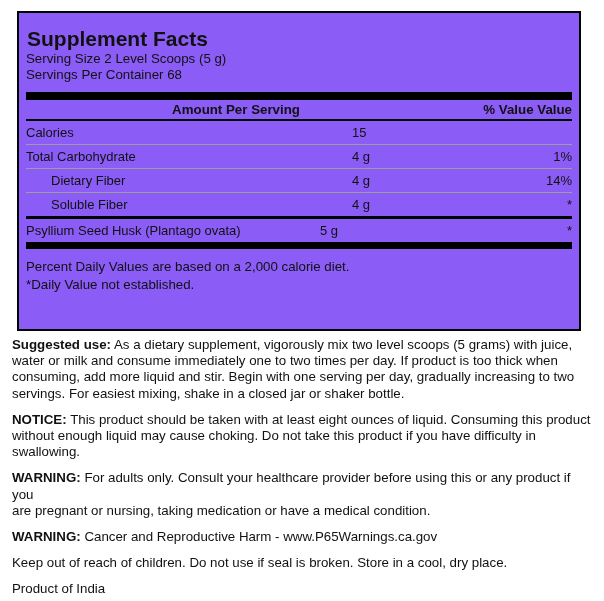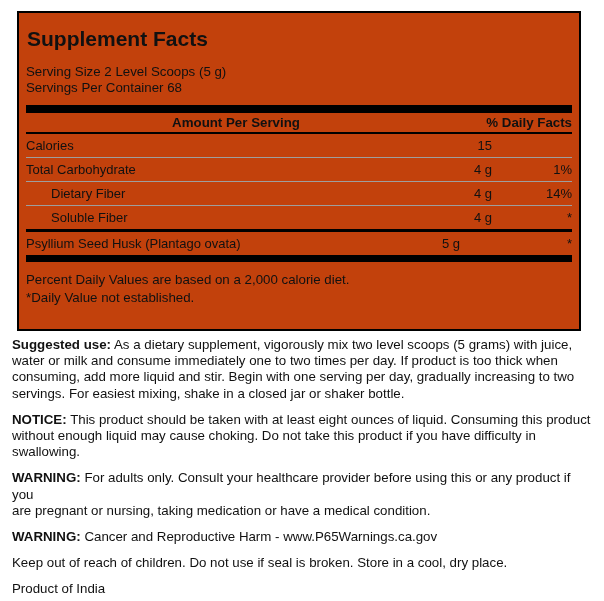--- a/index.html
+++ b/index.html
@@ -10,44 +10,44 @@
     font-family:"Liberation Sans", sans-serif;
     color:#111111;
   }
   
   .facts-panel{
     box-sizing:border-box;
     position:absolute;left:17px;top:11px;
     width:564px;height:320px;
     border:2px solid #000;
     padding:0 7px;
-    background:#c2410c;
+    background:#8b5cf6;
   }
   .facts-title{
     margin:15px 0 0 1px;
     font-size:21px;line-height:21px;font-weight:700;
   }
-  .serving-block{margin-top:15px;font-size:13.3px;line-height:16px;}
+  .serving-block{margin-top:2px;font-size:13.3px;line-height:16px;}
   .bar-top{height:8px;background:#000;margin-top:9px;}
   .header-row{
     display:flex;align-items:flex-end;
     font-weight:700;font-size:13.3px;line-height:16px;
     padding:2px 0 1px 0;
     border-bottom:2px solid #000;
   }
   .h-amount{width:420px;text-align:center;}
   .h-dv{flex:1;text-align:right;}
   .row{
     display:flex;align-items:center;
     height:23px;font-size:13px;
     border-bottom:1px solid #9e9e9e;
   }
   .row .label{flex:1;}
   .row.indent .label{padding-left:25px;}
-  .row .amount{width:140px;text-align:right;}
+  .row .amount{width:140px;text-align:left;}
   .row .dv{width:80px;text-align:right;}
   .row.mid{border-bottom:3px solid #000;}
   .row.last{border-bottom:none;gap:32px;}
   .bar-bottom{height:7px;background:#000;}
   .footnote-dv{margin-top:10px;font-size:13.3px;line-height:16px;}
   .footnote-ne{margin-top:2px;font-size:13.3px;line-height:16px;}
   
   .info{
     position:absolute;left:12px;top:337px;width:586px;
     font-size:13.3px;line-height:16.2px;
@@ -64,21 +64,21 @@
 
   <div class="serving-block">
     <div>Serving Size 2 Level Scoops (5 g)</div>
     <div>Servings Per Container 68</div>
   </div>
 
   <div class="bar-top"></div>
 
   <div class="header-row">
     <div class="h-amount">Amount Per Serving</div>
-    <div class="h-dv">% Daily Facts</div>
+    <div class="h-dv">% Value Value</div>
   </div>
 
   <div class="row">
     <div class="label">Calories</div>
     <div class="amount">15</div>
     <div class="dv"></div>
   </div>
 
   <div class="row">
     <div class="label">Total Carbohydrate</div>

